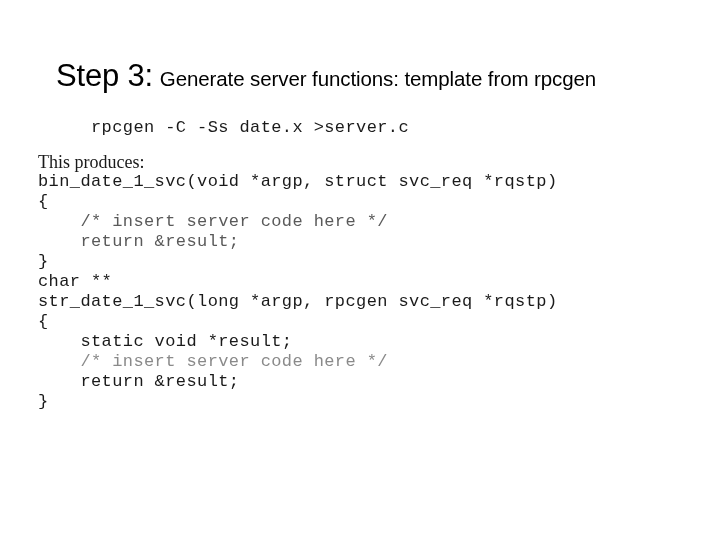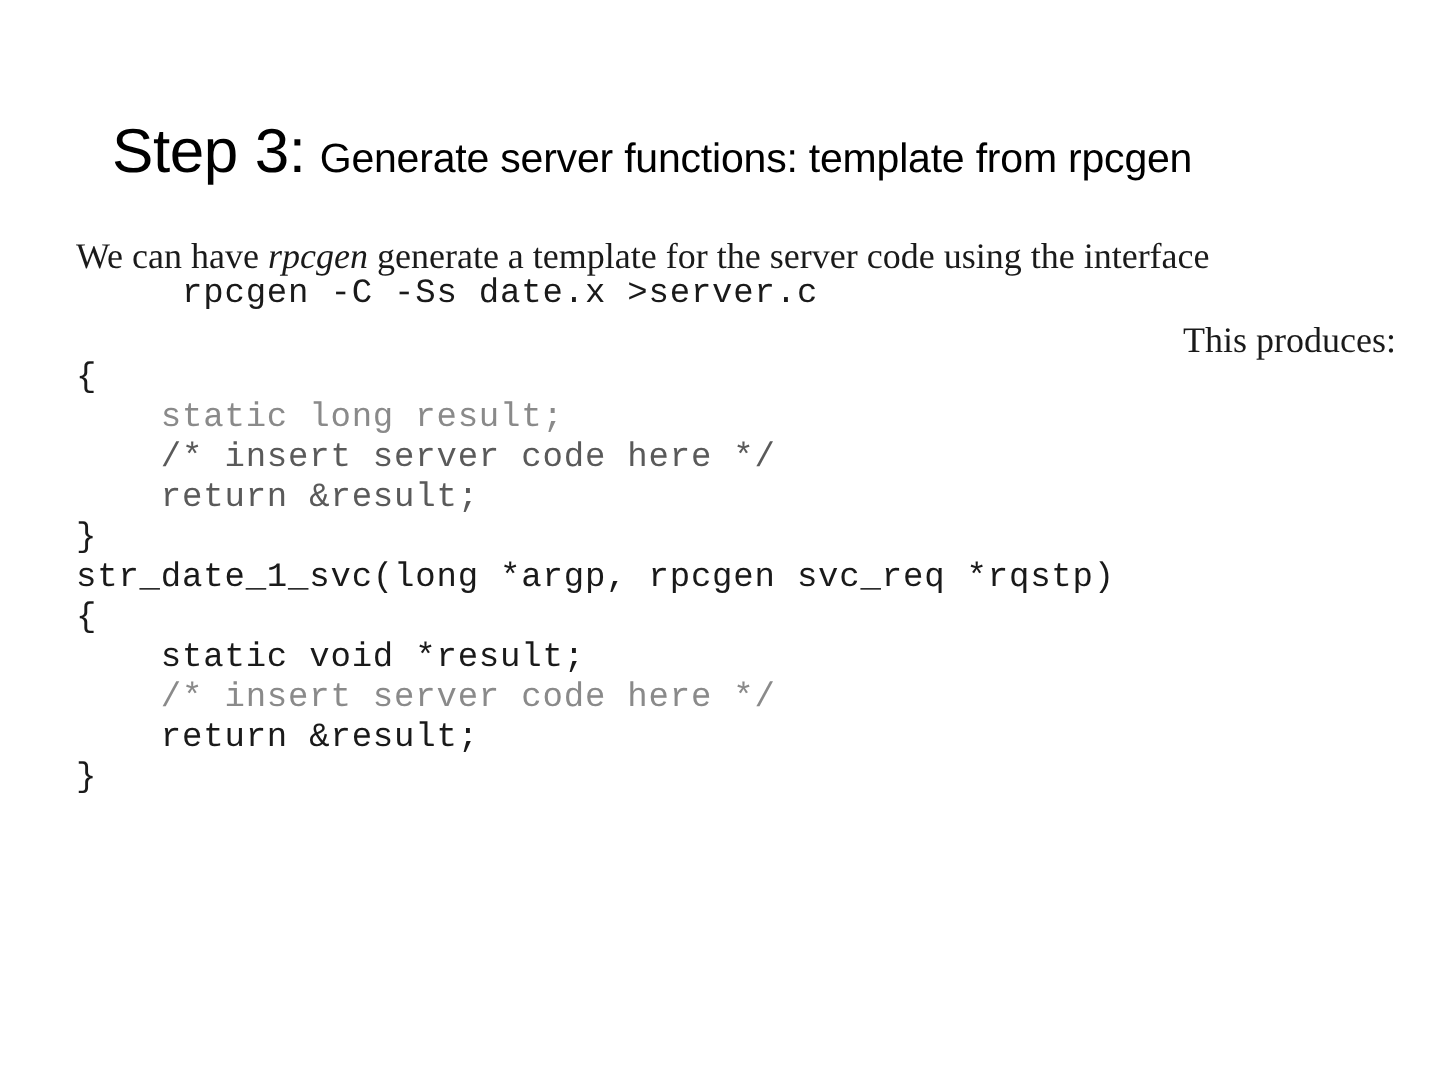--- a/index.html
+++ b/index.html
@@ -72,46 +72,45 @@
   .code.faded {
     color: #8a8a8a;
   }
   .code.semi {
     color: #5a5a5a;
   }
   .code.blank {
     color: transparent;
   }
   .prose.spaced {
-    margin-top: 2px;
-    text-align: right;
+    margin-top: 14px;
   }
 </style>
 </head>
 <body>
 
 <div class="slide-title">
   <span class="title-step">Step 3:</span><span class="title-rest">Generate server functions: template from rpcgen</span>
 </div>
 
 <div class="body-block">
 
-  <div class="prose"><span>We can have </span><span class="ital">rpcgen</span><span> generate a template for the server code using the interface</span></div>
 
 
   <div class="code">     rpcgen -C -Ss date.x &gt;server.c</div>
 
   <div class="prose spaced">This produces:</div>
 
+  <div class="code">bin_date_1_svc(void *argp, struct svc_req *rqstp)</div>
   <div class="code">{</div>
-  <div class="code faded">    static long result;</div>
   <div class="code semi">    /* insert server code here */</div>
   <div class="code semi">    return &amp;result;</div>
   <div class="code">}</div>
   <div class="code blank"></div>
+  <div class="code">char **</div>
   <div class="code">str_date_1_svc(long *argp, rpcgen svc_req *rqstp)</div>
   <div class="code">{</div>
   <div class="code">    static void *result;</div>
   <div class="code faded">    /* insert server code here */</div>
   <div class="code">    return &amp;result;</div>
   <div class="code">}</div>
 
 </div>
 
 </body></html>

